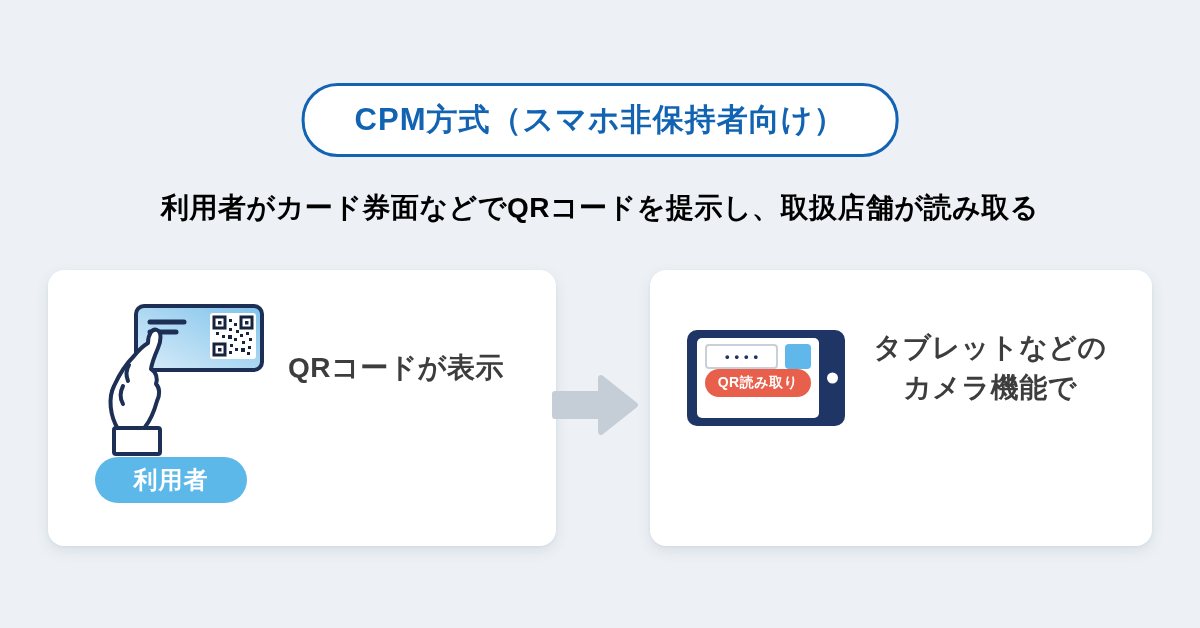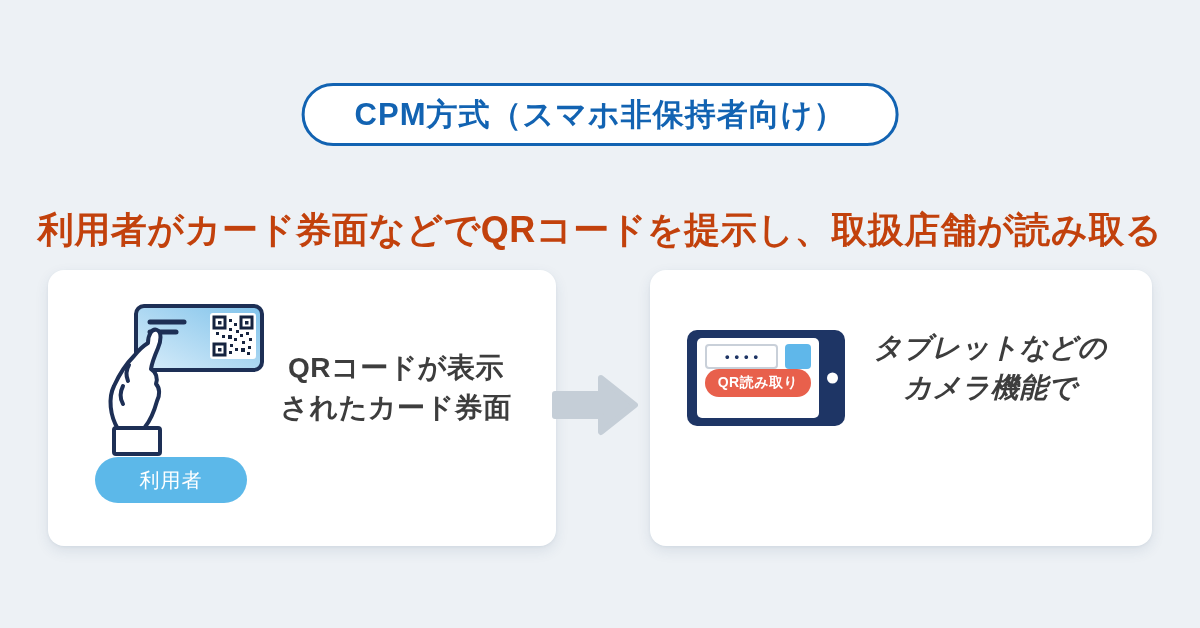--- a/index.html
+++ b/index.html
@@ -6,54 +6,54 @@
   body{
     width:1200px;height:628px;position:relative;overflow:hidden;
     background:#edf1f5;
     font-family:"Liberation Sans","DejaVu Sans",sans-serif;
   }
   .stage{position:absolute;inset:0;}
 
   
   .title-pill{
     position:absolute;top:83px;left:50%;transform:translateX(-50%);
-    height:63px;box-sizing:border-box;
+    height:74px;box-sizing:border-box;
     display:flex;align-items:center;justify-content:center;
     padding:0 50px;background:#ffffff;
     border:3px solid #1263b2;border-radius:36px;
   }
   .title-pill span{
     font-size:31px;font-weight:700;color:#1263b2;letter-spacing:1px;white-space:nowrap;
   }
   .subtitle{
-    position:absolute;top:206px;left:0;width:100%;text-align:center;
-    font-size:36px;font-weight:700;color:#c2410c;letter-spacing:.5px;white-space:nowrap;
+    position:absolute;top:189px;left:0;width:100%;text-align:center;
+    font-size:28px;font-weight:700;color:#000000;letter-spacing:.5px;white-space:nowrap;
   }
 
   
   .card{
     position:absolute;top:270px;height:276px;background:#ffffff;border-radius:16px;
     box-shadow:0 5px 14px rgba(40,70,110,.10),0 1px 3px rgba(40,70,110,.06);
   }
   .card-left{left:48px;width:508px;}
   .card-right{left:650px;width:502px;}
 
   .text-col{position:absolute;display:flex;flex-direction:column;align-items:center;}
   .card-left .text-col{left:214px;top:78px;width:268px;}
-  .card-right .text-col{left:200px;top:58px;width:280px;font-style:italic;}
+  .card-right .text-col{left:200px;top:58px;width:280px;}
   .tline{
     font-size:28px;font-weight:700;color:#3d3d3d;letter-spacing:.5px;
     line-height:40px;white-space:nowrap;
   }
   .tline.red{color:#e0523f;}
 
   
   .badge{
     position:absolute;display:flex;align-items:center;justify-content:center;
-    border-radius:999px;color:#fff;font-weight:400;font-size:20px;letter-spacing:1px;
+    border-radius:999px;color:#fff;font-weight:700;font-size:24px;letter-spacing:1px;
   }
   .badge-user{left:47px;top:187px;width:152px;height:46px;background:#5cb8e9;}
   .badge-merchant{left:53px;top:187px;width:135px;height:45px;background:#0d57a7;}
 
   
   .arrow{position:absolute;left:552px;top:373px;}
 
   
   .hand-svg{position:absolute;left:42px;top:28px;}
 
@@ -154,21 +154,20 @@
                  C64,114 59,124 55,129
                  L54,131 Z"></path>
         <path d="M33,88 C30,94 30,101 33,106" fill="none"></path>
         <path d="M39,67 C36,72 36,78 38,83" fill="none"></path>
         <rect x="24" y="130" width="46" height="26" rx="2"></rect>
       </g>
     </svg>
     <div class="badge badge-user">利用者</div>
     <div class="text-col">
       <div class="tline">QRコードが表示</div>
-      <div class="tline">されたカード券面</div>
     </div>
   </section>
 
   <svg class="arrow" width="86" height="64" viewBox="0 0 86 64">
     <polygon points="3,21 49,21 49,5 83,32 49,59 49,43 3,43" fill="#c5ced7" stroke="#c5ced7" stroke-width="6" stroke-linejoin="round"></polygon>
   </svg>
 
   <section class="card card-right">
     <div class="tablet">
       <div class="tablet-screen">

